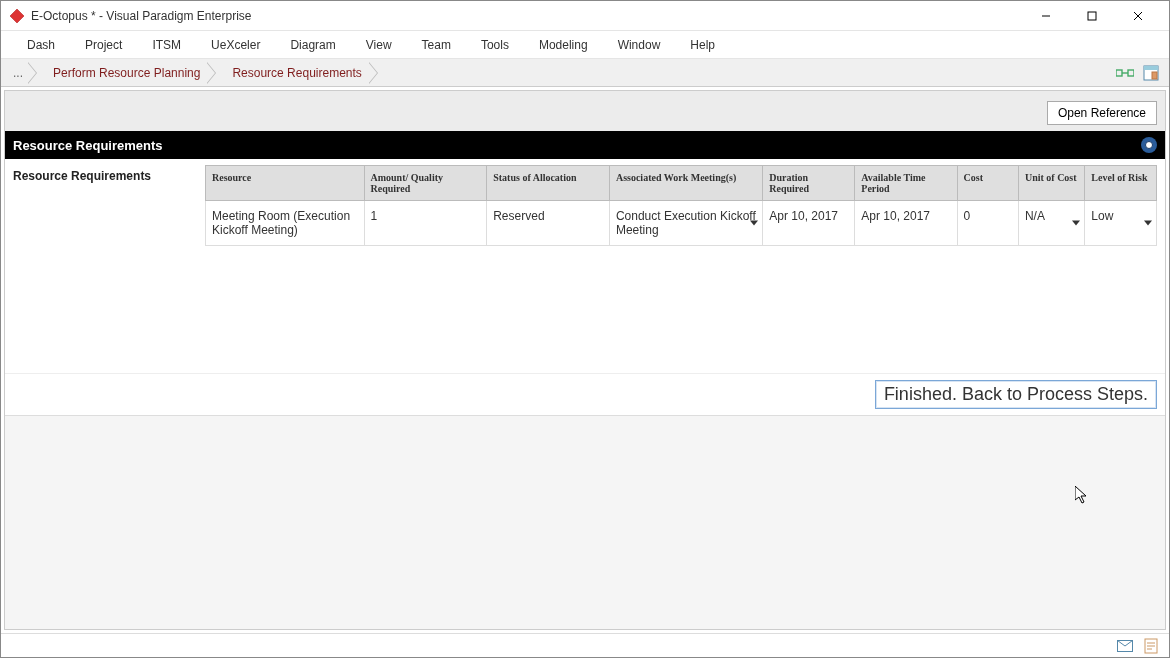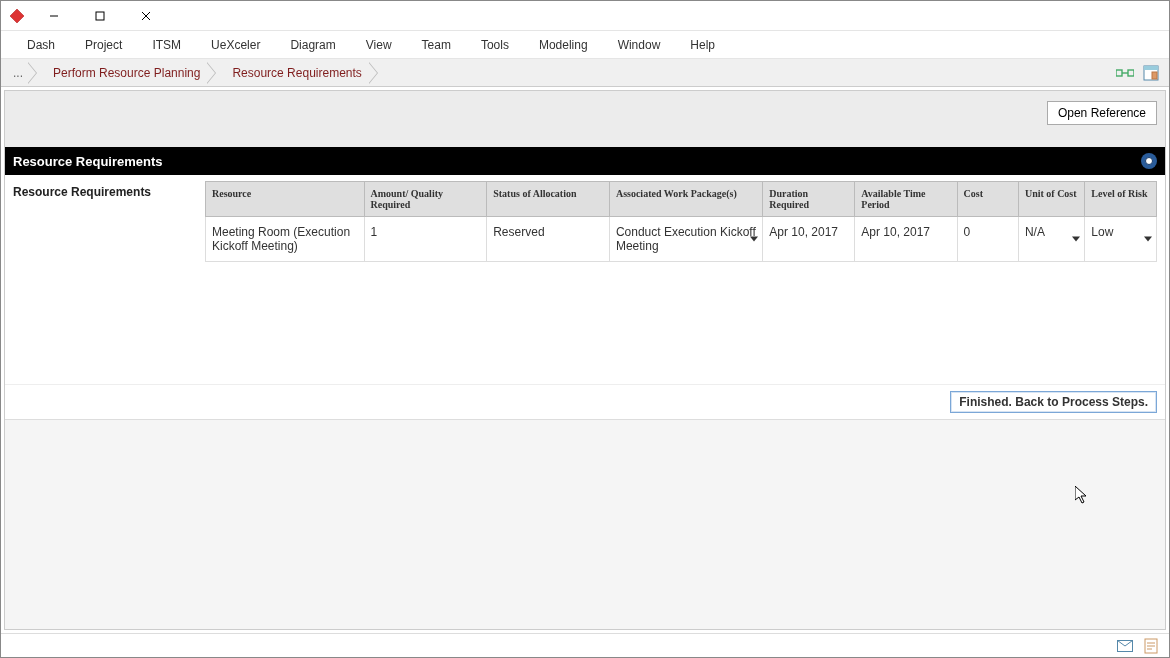--- a/index.html
+++ b/index.html
@@ -14,50 +14,51 @@
   .menubar { height: 28px; display: flex; align-items: center; padding: 0 16px; gap: 10px; background: #fff; border-bottom: 1px solid #e5e5e5; }
   .menu-item { padding: 4px 10px; font-size: 12px; color: #333; cursor: default; }
   .breadcrumb-bar { height: 28px; display: flex; align-items: center; background: #f0f0f0; border-bottom: 1px solid #ccc; padding-left: 4px; }
   .bc-item { position: relative; padding: 0 18px 0 14px; line-height: 22px; height: 22px; color: #7f1d1d; font-size: 12px; white-space: nowrap; cursor: default; }
   .bc-item::after { content: ""; position: absolute; right: 2px; top: 0; width: 0; height: 0; border-top: 11px solid transparent; border-bottom: 11px solid transparent; border-left: 9px solid #bbb; }
   .bc-item::before { content: ""; position: absolute; right: 3px; top: 0; width: 0; height: 0; border-top: 11px solid transparent; border-bottom: 11px solid transparent; border-left: 9px solid #f0f0f0; z-index: 1; }
   .bc-item.small { color: #666; padding-left: 8px; padding-right: 16px; }
   .bc-right-icons { margin-left: auto; display: flex; align-items: center; gap: 6px; padding-right: 8px; }
   .bc-icon { width: 20px; height: 20px; display: flex; align-items: center; justify-content: center; cursor: default; }
   .content { flex: 1; display: flex; flex-direction: column; border: 1px solid #ccc; margin: 3px; min-height: 0; }
-  .open-ref-row { display: flex; justify-content: flex-end; padding: 10px 8px 22px 8px; background: #ececec; }
+  .open-ref-row { display: flex; justify-content: flex-end; padding: 10px 8px 6px 8px; background: #ececec; }
   .open-ref-btn { background: #fff; border: 1px solid #aaa; padding: 4px 10px; font-size: 12px; cursor: default; }
   .black-header { background: #000; color: #fff; font-weight: bold; padding: 6px 8px; font-size: 13px; display: flex; align-items: center; }
   .black-header .target-icon { margin-left: auto; width: 16px; height: 16px; border-radius: 50%; background: #2a5c9a; display: flex; align-items: center; justify-content: center; }
   .black-header .target-icon::after { content: ""; width: 6px; height: 6px; border-radius: 50%; background: #fff; border: 1px solid #1a3c6a; }
   .body-area { display: flex; flex: 1; background: #fff; min-height: 0; }
   .side-label { width: 200px; padding: 10px 8px; font-weight: bold; font-size: 12px; color: #222; }
   .table-wrap { flex: 1; padding-right: 8px; padding-top: 6px; }
   table.req { width: 100%; border-collapse: collapse; font-size: 12px; }
   table.req thead th { background: #dfdfdf; border: 1px solid #bbb; padding: 6px 6px; text-align: left; font-weight: bold; vertical-align: top; font-family: "Times New Roman", serif; font-size: 10px; }
   table.req tbody td { border: 1px solid #ddd; padding: 8px 6px; vertical-align: top; position: relative; }
   .cell-dd { padding-right: 16px; margin-top: 48px; }
   .dd-caret { position: absolute; right: 4px; top: 50%; transform: translateY(-50%); width: 0; height: 0; border-left: 4px solid transparent; border-right: 4px solid transparent; border-top: 5px solid #333; }
   .finish-row { display: flex; justify-content: flex-end; padding: 6px 8px 6px 8px; background: #fff; border-top: 1px solid #eee; }
-  .finish-btn { background: #fff; border: 1px solid #7ba7d7; padding: 3px 8px; font-size: 12px; color: #333; cursor: default; position: relative; box-shadow: 0 0 0 1px rgba(123,167,215,0.3) inset; font-weight: bold; }
+  .finish-btn { background: #fff; border: 1px solid #7ba7d7; padding: 3px 8px; font-size: 18px; color: #333; cursor: default; position: relative; box-shadow: 0 0 0 1px rgba(123,167,215,0.3) inset; }
   .cursor-img { position: absolute; right: 78px; bottom: 148px; pointer-events: none; }
   .statusbar { height: 24px; border-top: 1px solid #ddd; display: flex; justify-content: flex-end; align-items: center; gap: 10px; padding-right: 10px; }
   .sb-icon { width: 16px; height: 16px; display: flex; align-items: center; justify-content: center; }
 </style>
 </head>
 <body>
 
 <div class="window">
 
   <div class="titlebar">
     <span class="app-icon">
       <svg viewBox="0 0 16 16">
           <polygon points="8,1 15,8 8,15 1,8" fill="#d33" stroke="#a11" stroke-width="0.5"></polygon>
         </svg>
     </span>
+    <span class="title-text">E-Octopus * - Visual Paradigm Enterprise</span>
     <div class="win-controls">
       <div class="win-btn">
           <svg viewBox="0 0 10 10">
             <line x1="1" y1="5" x2="9" y2="5" stroke="#000" stroke-width="1"></line>
           </svg>
         </div>
       <div class="win-btn">
           <svg viewBox="0 0 10 10">
             <rect x="1" y="1" width="8" height="8" fill="none" stroke="#000" stroke-width="1"></rect>
           </svg>
@@ -117,21 +118,21 @@
     </div>
     <div class="body-area">
       <div class="side-label">Resource Requirements</div>
       <div class="table-wrap">
         <table class="req">
           <thead>
             <tr>
               <th style="width:155px">Resource</th>
               <th style="width:120px">Amount/ Quality Required</th>
               <th style="width:120px">Status of Allocation</th>
-              <th style="width:150px">Associated Work Package(s)</th>
+              <th style="width:150px">Associated Work Meeting(s)</th>
               <th style="width:90px">Duration Required</th>
               <th style="width:100px">Available Time Period</th>
               <th style="width:60px">Cost</th>
               <th style="width:65px">Unit of Cost</th>
               <th style="width:70px">Level of Risk</th>
             </tr>
           </thead>
           <tbody id="req-body">
               <tr>
                 <td>Meeting Room (Execution Kickoff Meeting)</td>

